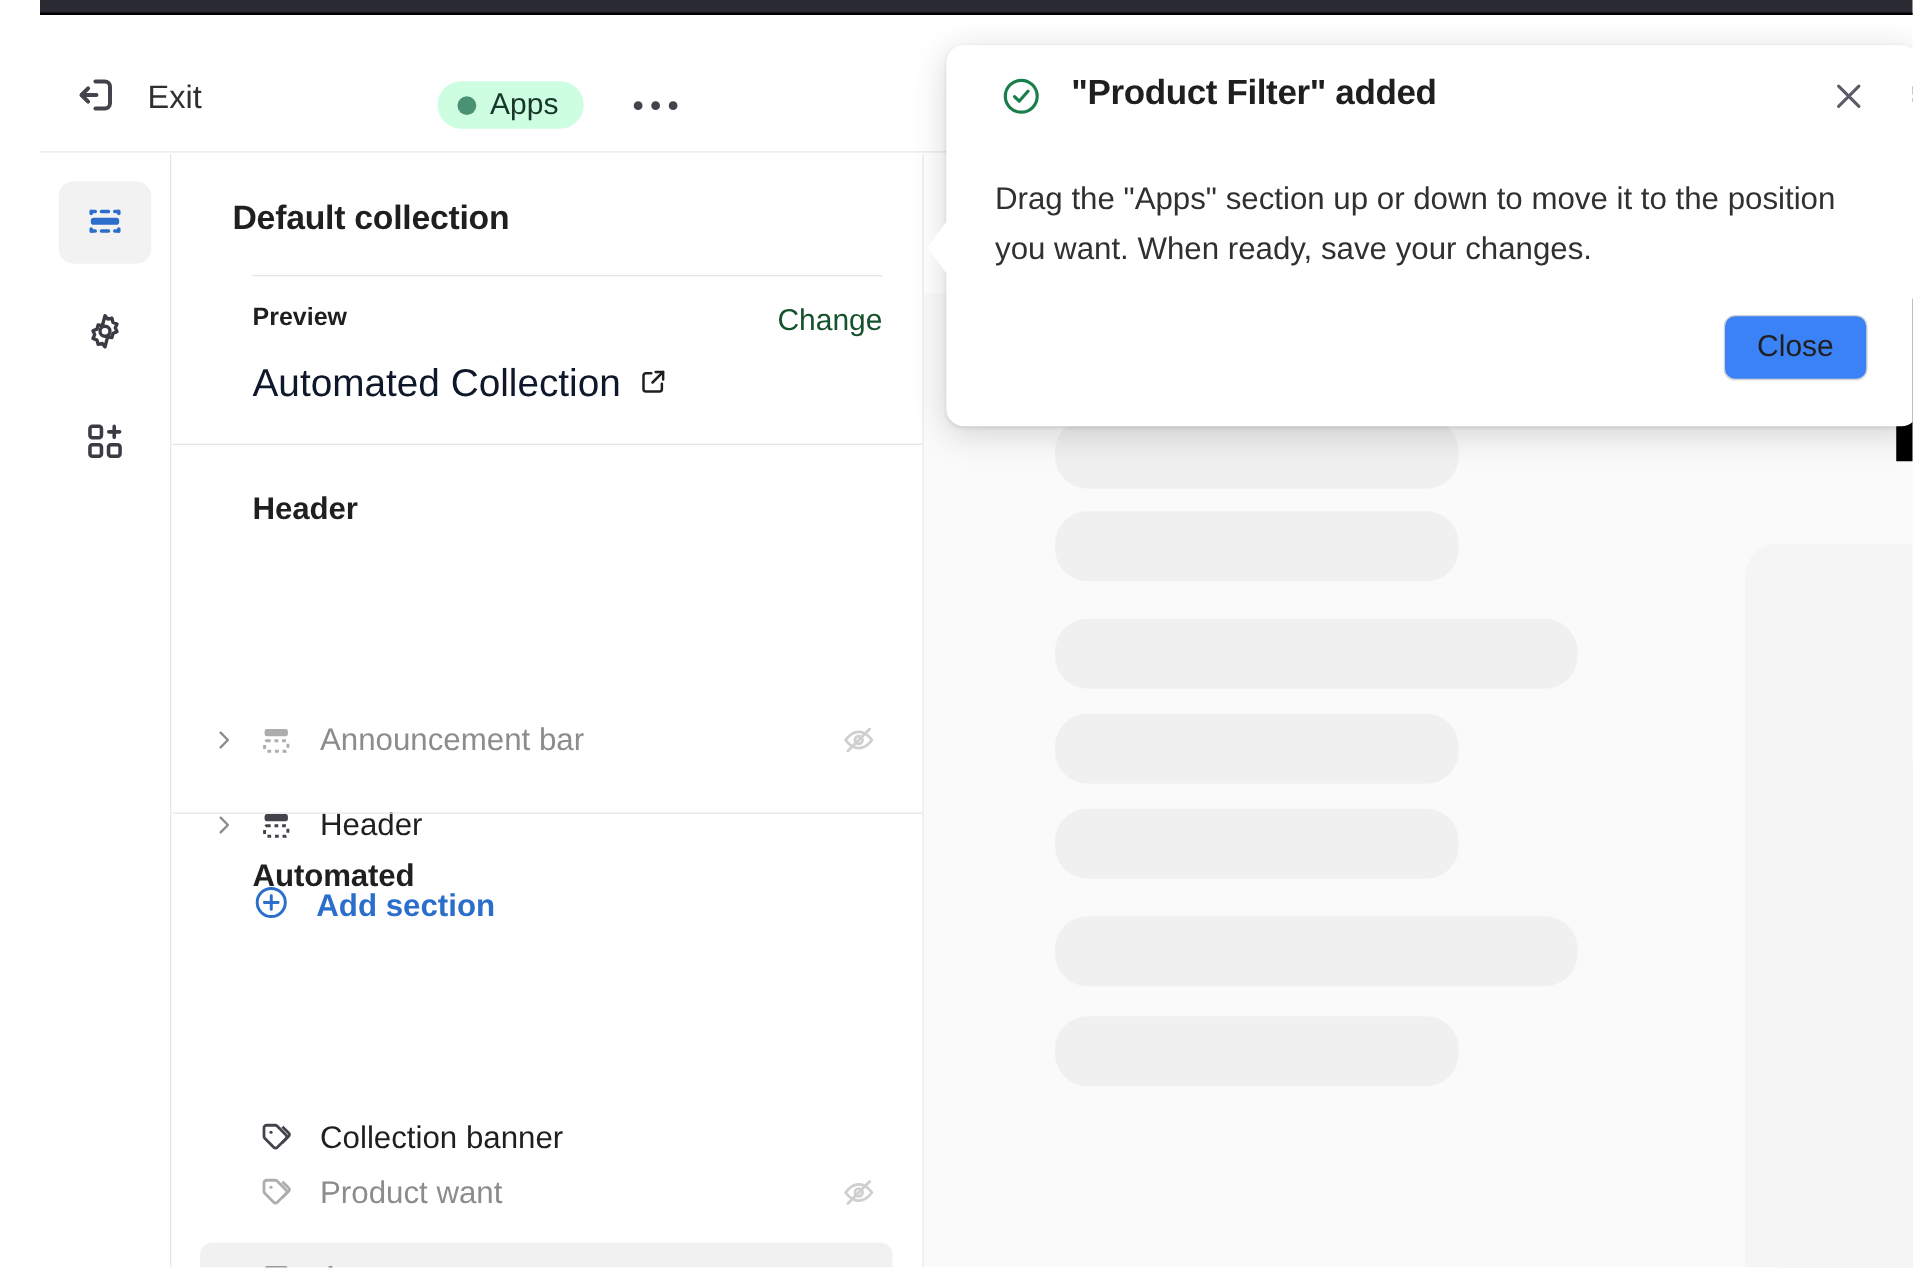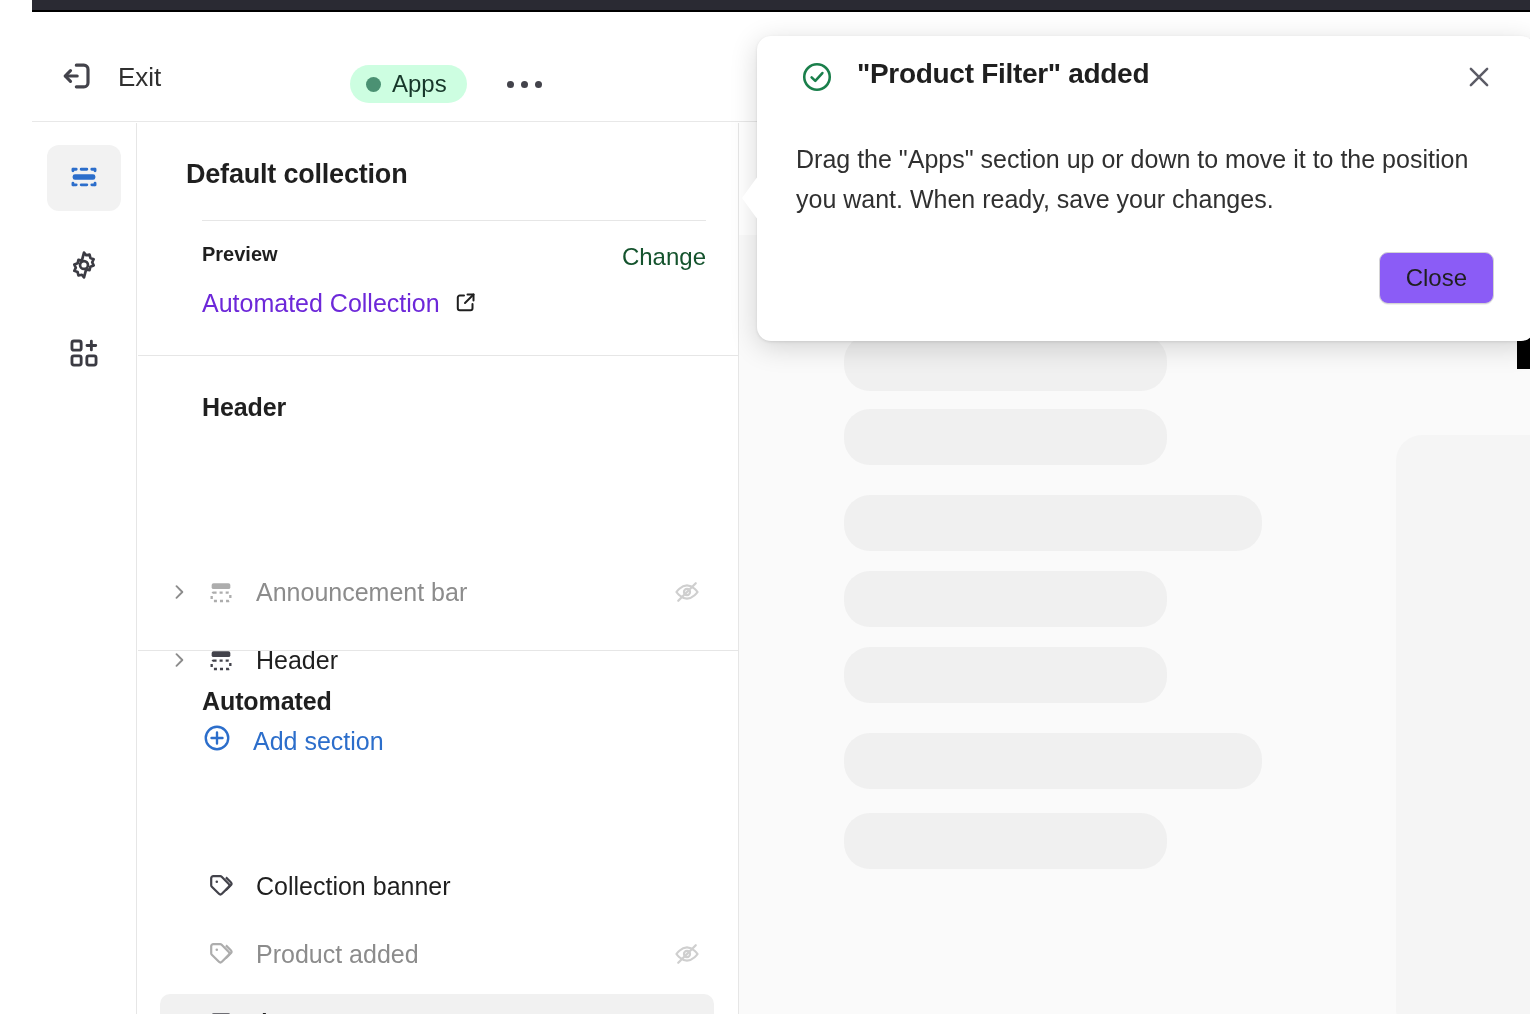--- a/index.html
+++ b/index.html
@@ -104,21 +104,21 @@
     position: absolute; left: 64px; top: 120px; width: 504px;
   }
   #preview-label { font-size: 20px; font-weight: 700; color: #1f1f1f; float: left; }
   #preview-change-link {
     float: right; font-size: 24px; color: #14532d; cursor: pointer; text-decoration: none;
   }
   #preview-value-row {
     position: absolute; left: 64px; top: 166px;
     display: flex; align-items: center; gap: 14px;
   }
-  #preview-value { font-size: 25px; color: #6d28d9; }
+  #preview-value { font-size: 31px; color: #0f172a; }
 
   #preview-divider {
     position: absolute; left: 0; top: 232px; width: 601px; height: 1px; background: #e6e6e6;
   }
   #template-divider {
     position: absolute; left: 0; top: 527px; width: 601px; height: 1px; background: #e6e6e6;
   }
 
   .group-heading {
     position: absolute; left: 64px;
@@ -146,31 +146,31 @@
   }
   .section-row.hidden-sec .sec-label { color: #8c8c8c; }
   .section-row .vis-toggle {
     position: absolute; right: 12px; top: 14px;
     width: 30px; height: 28px; display: flex; align-items: center; justify-content: center;
     cursor: pointer;
   }
 
   #row-announcement { top: 441px; }
   #row-header       { top: 509px; }
-  #row-collection-banner { top: 735px; }
+  #row-collection-banner { top: 759px; }
   #row-product-grid      { top: 803px; }
   #row-apps              { top: 871px; }
 
   .add-section-link {
     position: absolute; left: 64px;
     display: flex; align-items: center; gap: 21px;
     font-size: 25px; color: #2c6ecb; font-weight: 500; cursor: pointer;
     text-decoration: none;
   }
-  #add-section-header   { top: 600px; }
+  #add-section-header   { top: 584px; font-weight: bold; }
 
   
   #preview-viewport {
     position: absolute; left: 707px; top: 123px;
     width: 823px; height: 891px;
     background: #fafafa;
     overflow: hidden;
   }
   #preview-white-top {
     position: absolute; left: 0; top: 0; width: 823px; height: 112px; background: #ffffff;
@@ -215,21 +215,21 @@
     display: flex; align-items: center; justify-content: center;
   }
   #modal-body {
     position: absolute; left: 39px; top: 103px;
     width: 690px;
     font-size: 25px; line-height: 40px; color: #303030;
   }
   #modal-close-button {
     position: absolute; right: 41px; bottom: 37px;
     height: 52px; padding: 0 26px;
-    background: #8b5cf6; color: #1f1f1f; font-size: 24px;
+    background: #3b82f6; color: #1f1f1f; font-size: 24px;
     border: 1px solid #d4d4d4; border-radius: 9px; cursor: pointer;
     box-shadow: 0 1px 0 rgba(0,0,0,.06);
     font-family: "Liberation Sans", sans-serif;
   }
 </style>
 </head>
 <body>
 
 <div id="app-root">
 
@@ -385,21 +385,21 @@
 
     <div id="row-product-grid" class="section-row hidden-sec">
       <span class="chev empty"></span>
       <span class="sec-icon">
         <svg width="28" height="28" viewBox="0 0 24 24" fill="none" stroke="#adadad" stroke-width="1.9" stroke-linejoin="round">
           <path d="M11.3 3.6H5.4a1.8 1.8 0 0 0-1.8 1.8v5.9a1.8 1.8 0 0 0 .53 1.27l6.1 6.1a1.8 1.8 0 0 0 2.54 0l5.9-5.9a1.8 1.8 0 0 0 0-2.54l-6.1-6.1a1.8 1.8 0 0 0-1.27-.53z"></path>
           <circle cx="8.4" cy="8.4" r="1.1" fill="#adadad" stroke="none"></circle>
           <path d="M16.2 4.6l4.2 4.2a1.8 1.8 0 0 1 0 2.54l-4.3 4.3"></path>
         </svg>
       </span>
-      <span class="sec-label">Product added</span>
+      <span class="sec-label">Product want</span>
       <span class="vis-toggle">
         <svg width="28" height="28" viewBox="0 0 24 24" fill="none" stroke="#cfcfcf" stroke-width="1.9" stroke-linecap="round">
           <path d="M3 12s3.6-5.6 9-5.6S21 12 21 12s-3.6 5.6-9 5.6S3 12 3 12z"></path>
           <circle cx="12" cy="12" r="2.6"></circle>
           <path d="M4.5 19.5 19.5 4.5"></path>
         </svg>
       </span>
     </div>
 
     <div id="row-apps" class="section-row selected">

